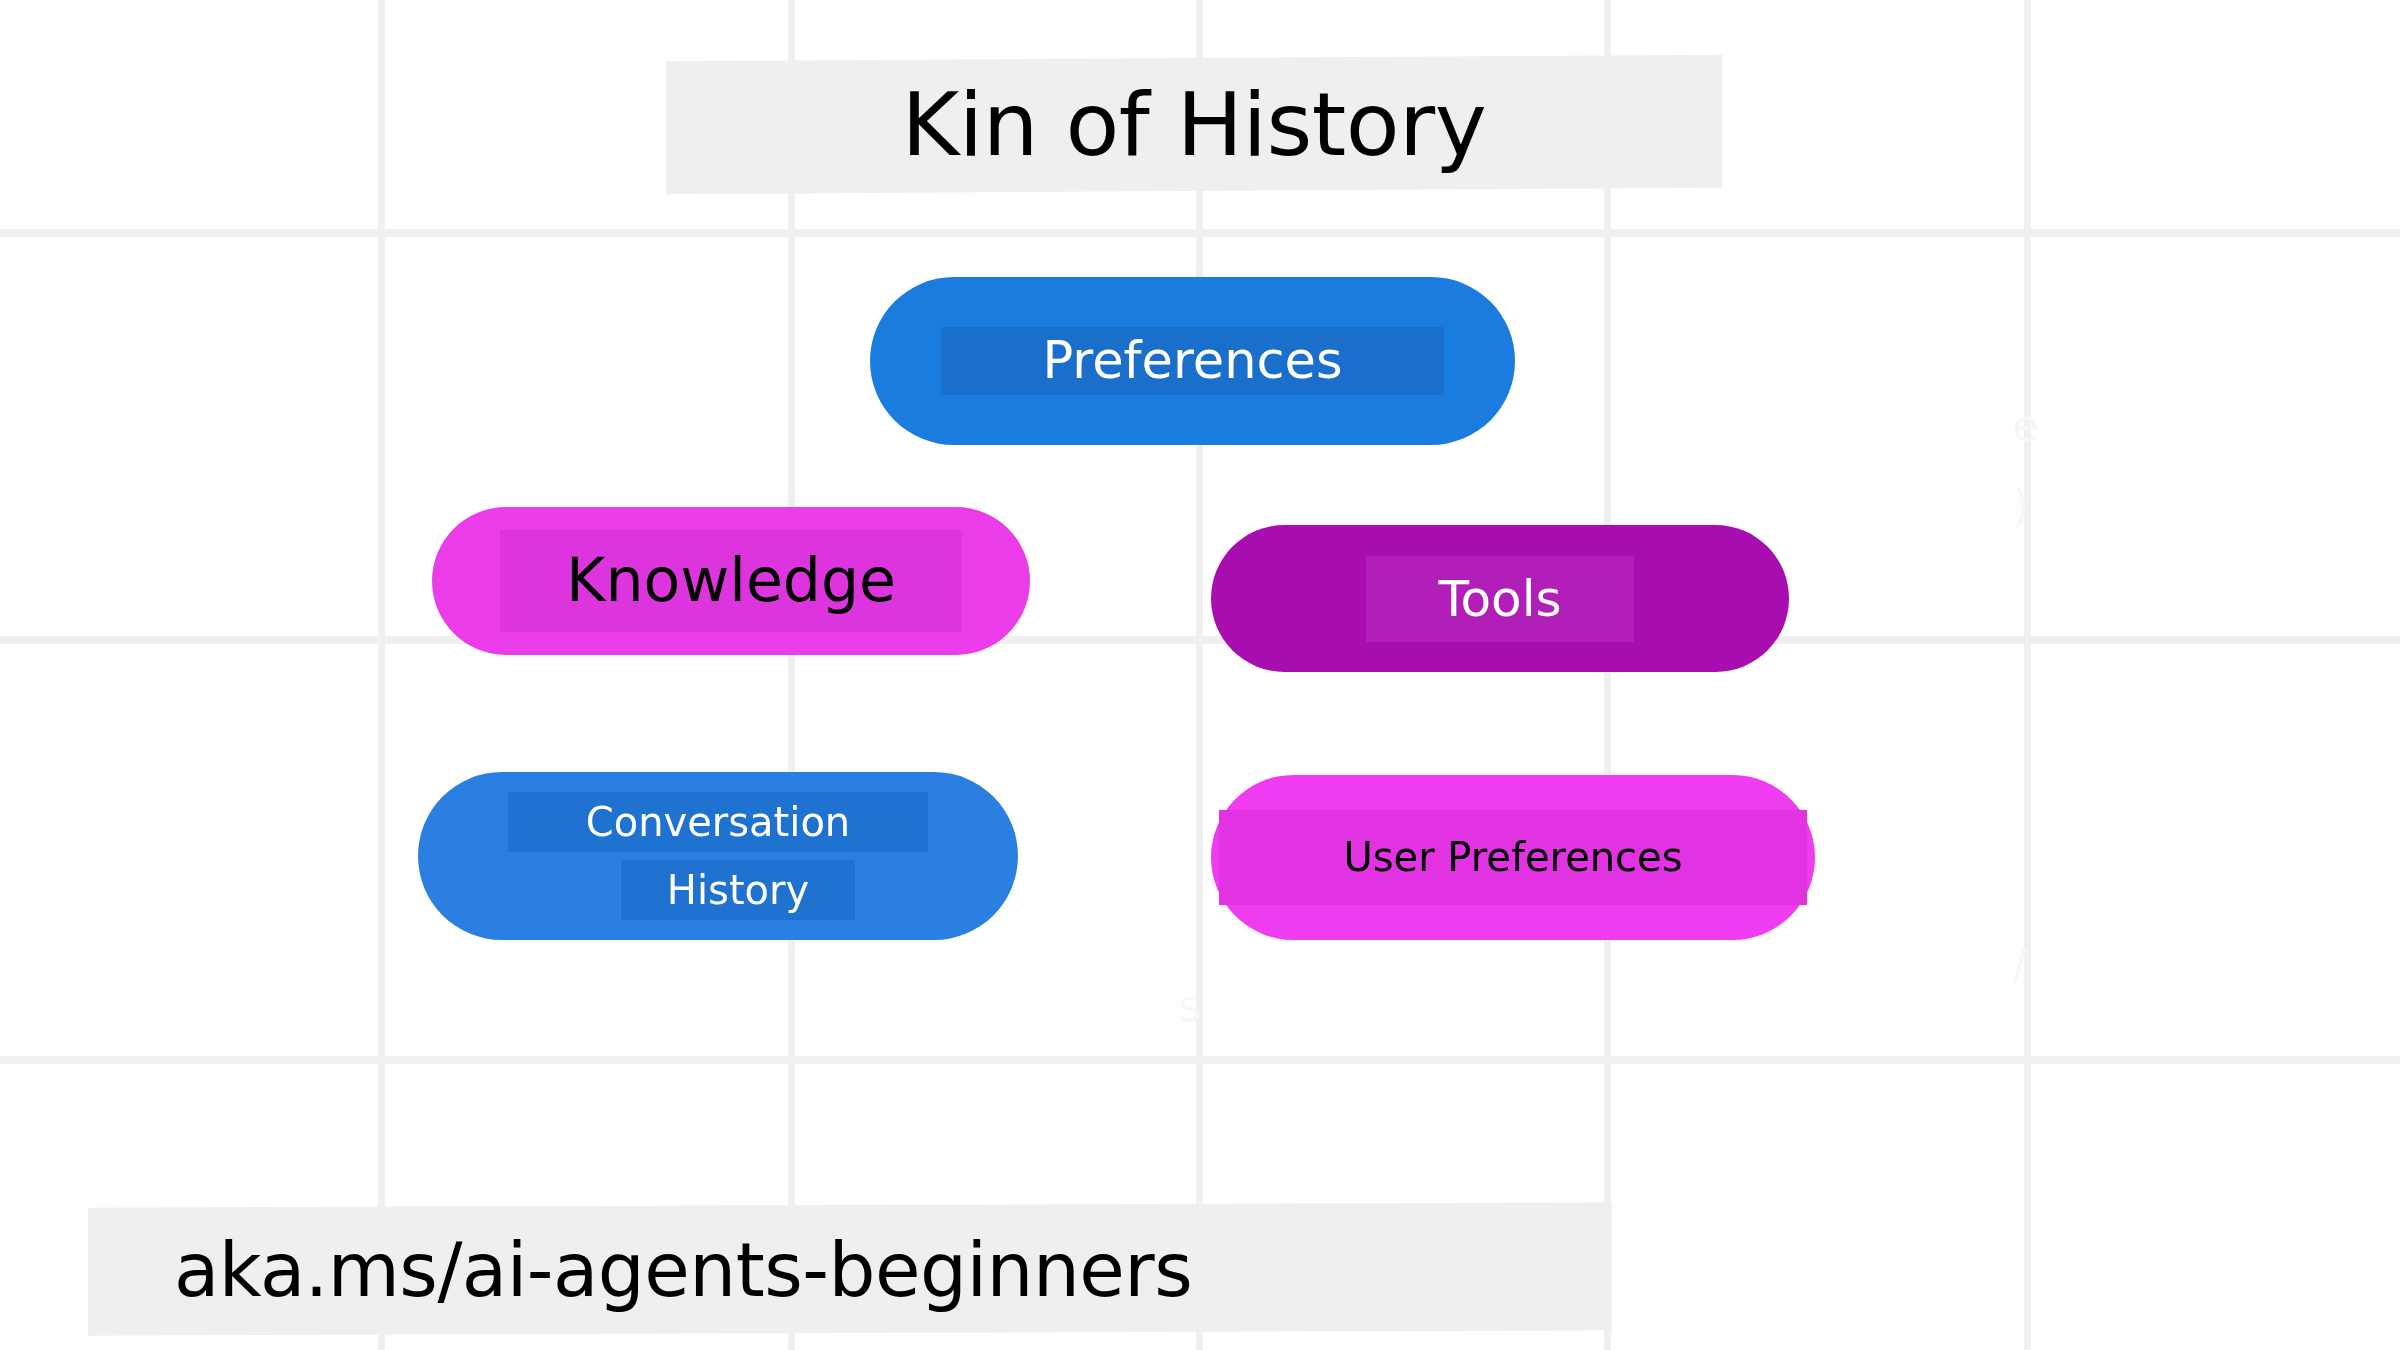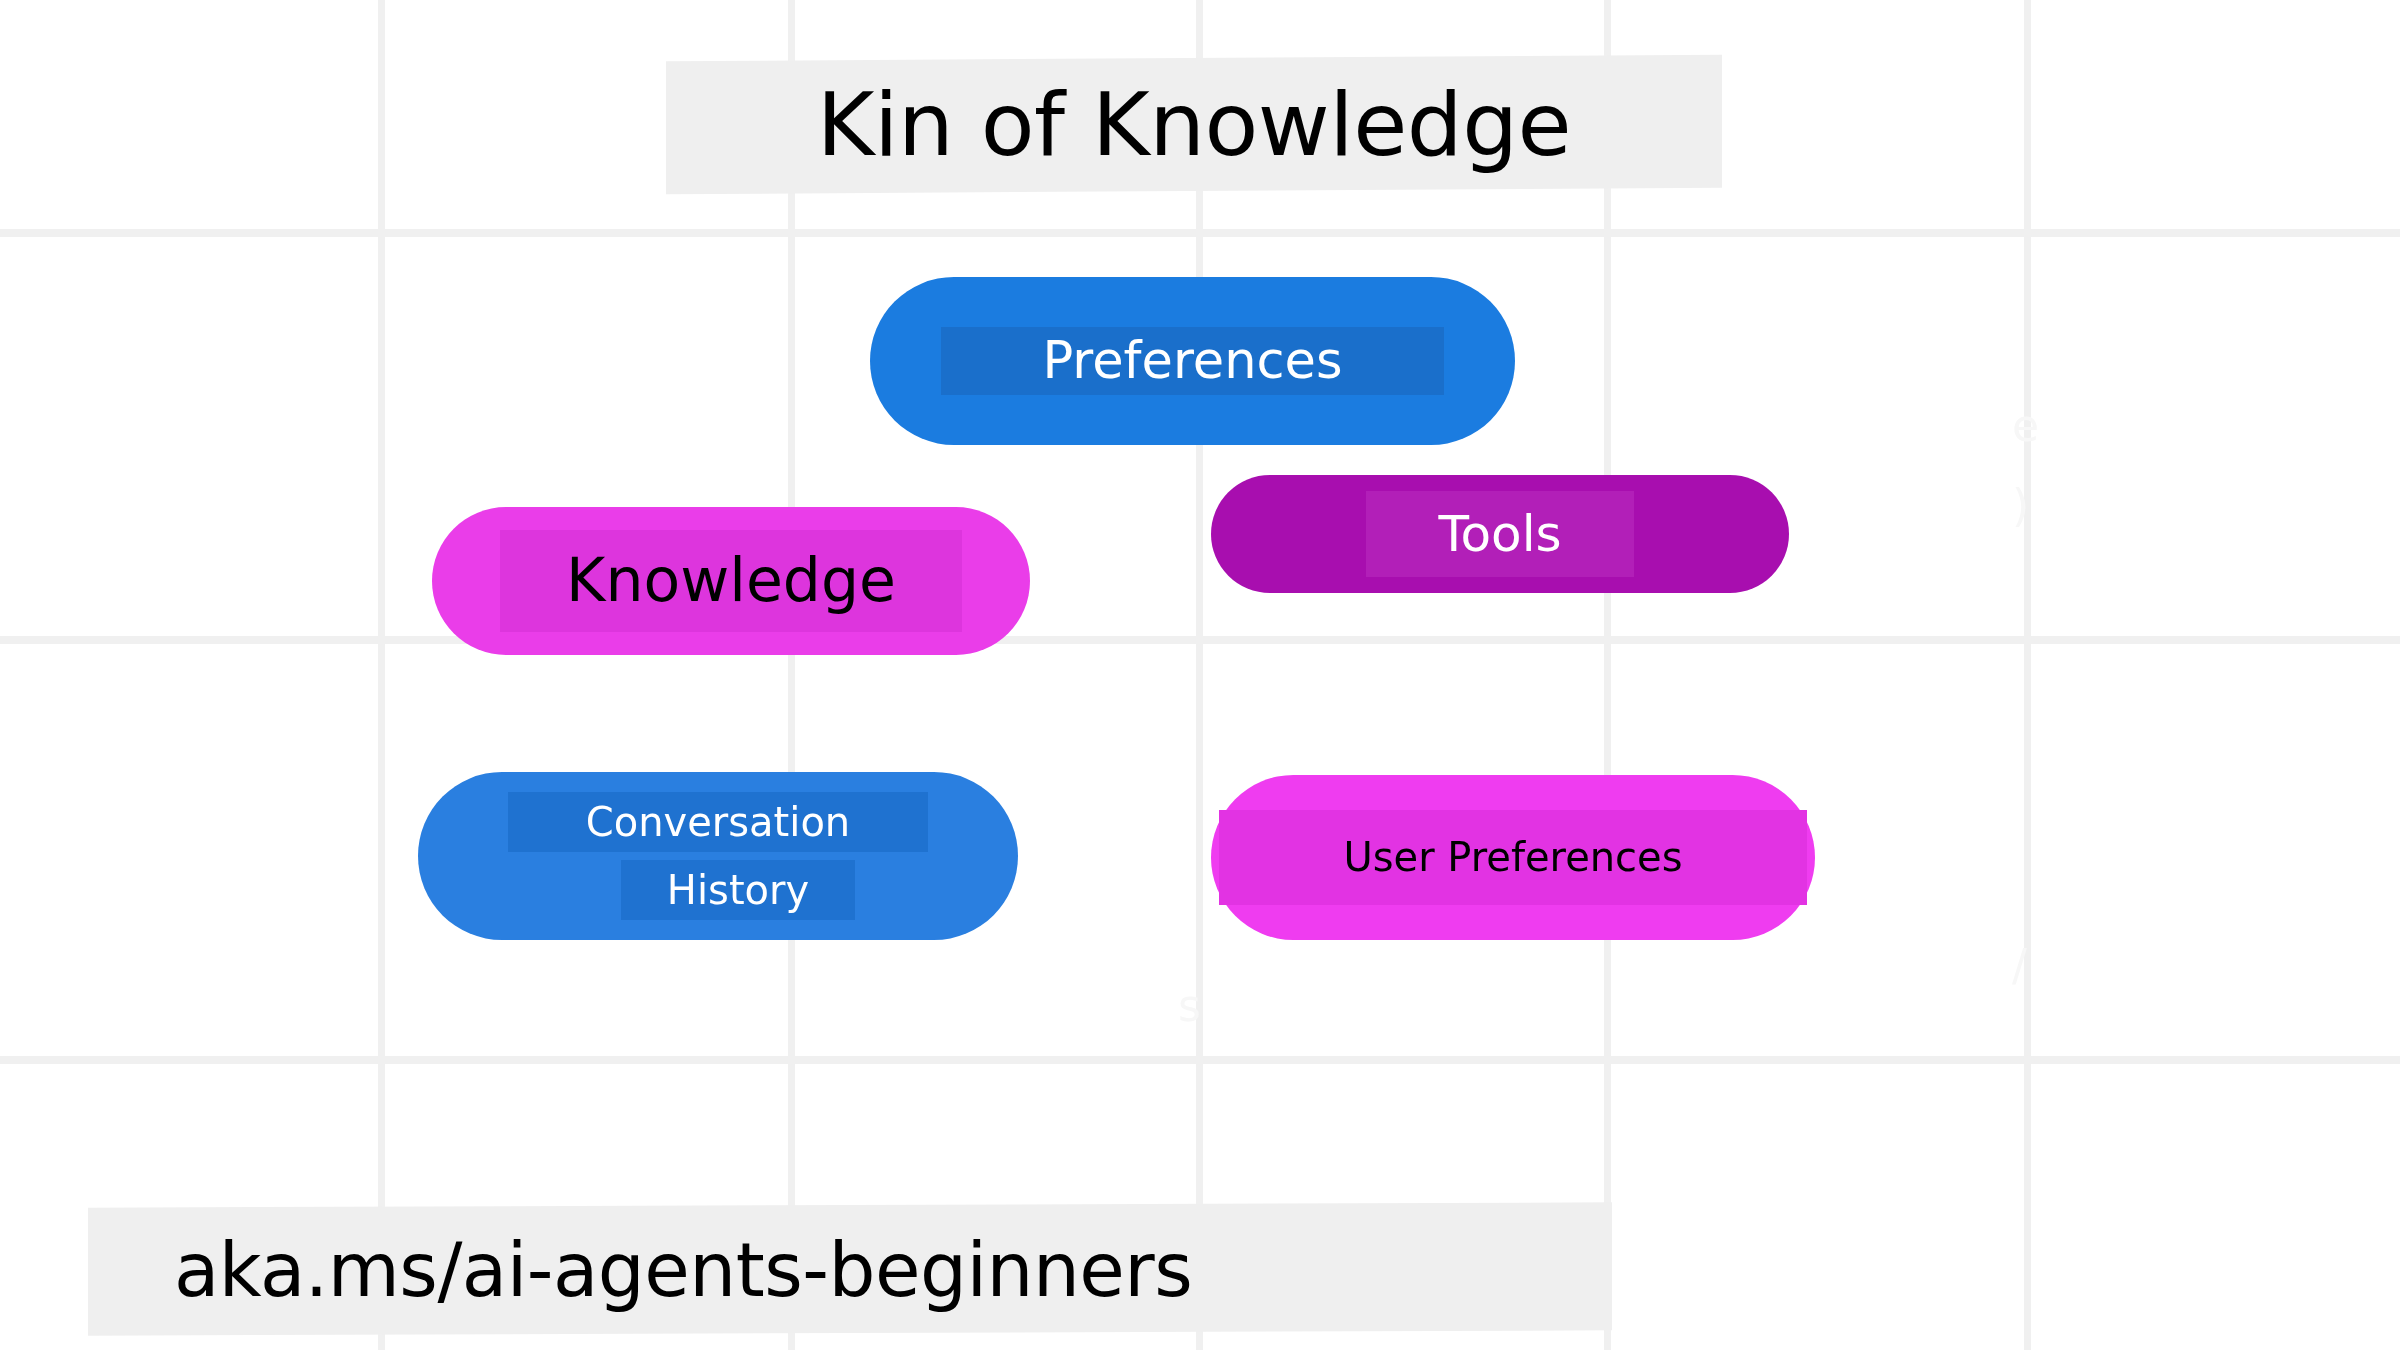--- a/index.html
+++ b/index.html
@@ -144,23 +144,23 @@
   }
   #pill-knowledge .pill-line { color: #000000; font-size: 60px; }
   #pill-knowledge .pill-line::before {
     background: #dd35dd;
     left: -60px; right: -60px; top: -14px; bottom: -14px;
   }
 
   
   #pill-tools {
     left: 1211px;
-    top: 475px;
+    top: 525px;
     width: 578px;
-    height: 118px;
+    height: 147px;
     background: #a80eaf;
   }
   #pill-tools .pill-line { color: #ffffff; font-size: 50px; }
   #pill-tools .pill-line::before {
     background: #b21fb8;
     left: -66px; right: -66px; top: -12px; bottom: -12px;
   }
 
   
   #pill-history {
@@ -215,21 +215,21 @@
     <div class="gline-h" style="top:636px"></div>
     <div class="gline-h" style="top:1056px"></div>
   </div>
 
   <div class="ghost" style="left:2012px; top:400px;">e</div>
   <div class="ghost" style="left:2012px; top:480px;">)</div>
   <div class="ghost" style="left:2012px; top:940px;">/</div>
   <div class="ghost" style="left:1178px; top:980px;">s</div>
 
   <div class="band band-title"></div>
-  <div class="headline" id="title-text">Kin of Knowledge</div>
+  <div class="headline" id="title-text">Kin of History</div>
 
   <div class="pill" id="pill-instructions">
     <span class="pill-line">
       <span>Preferences</span>
     </span>
   </div>
 
   <div class="pill" id="pill-knowledge">
     <span class="pill-line">
       <span>Knowledge</span>

